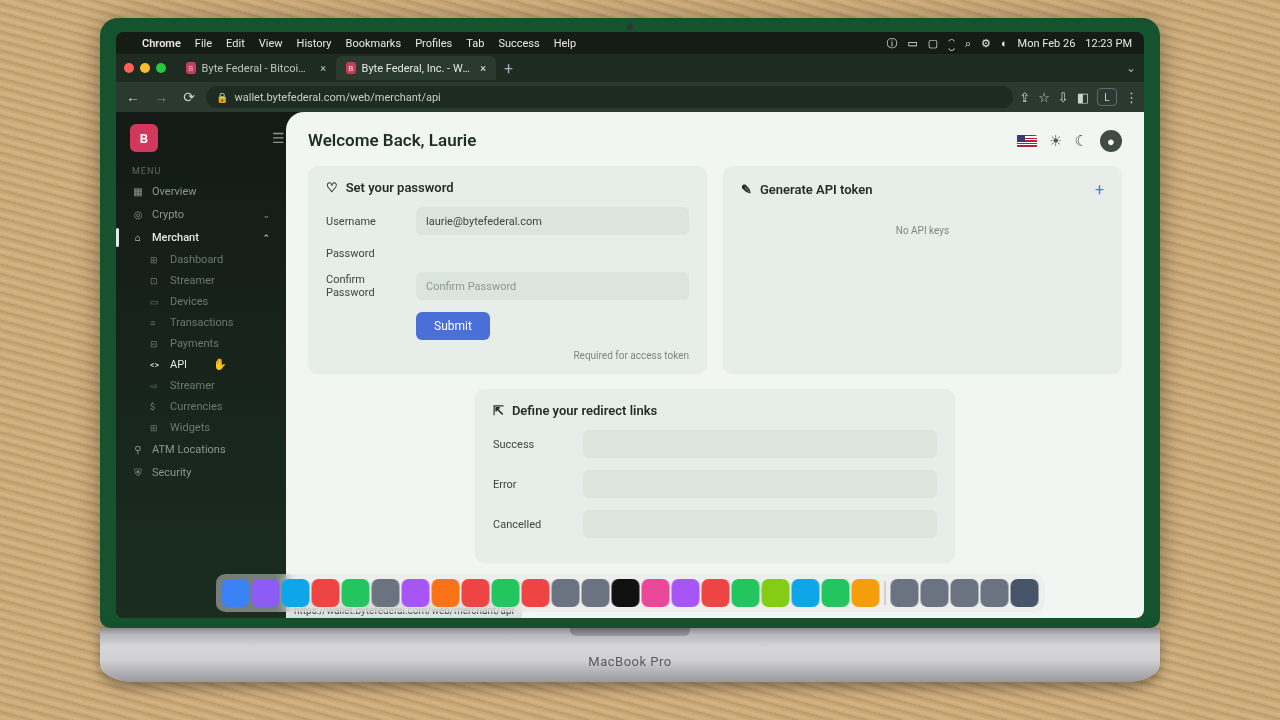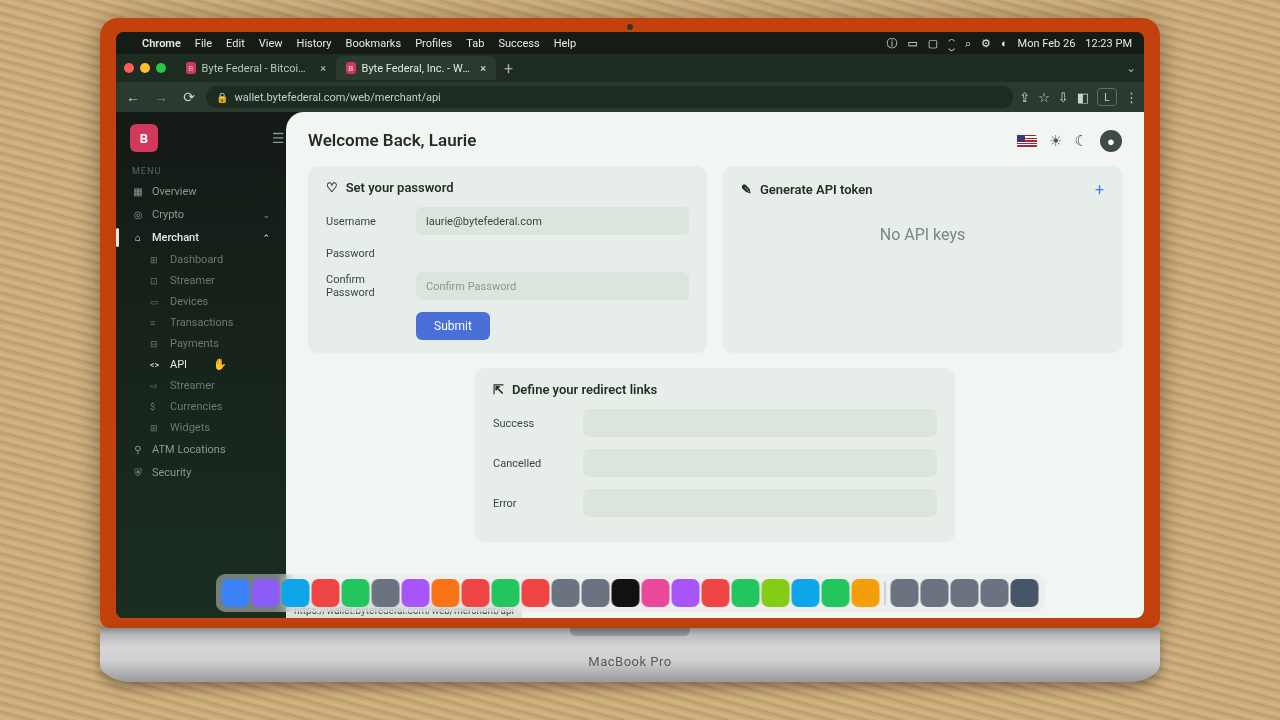--- a/index.html
+++ b/index.html
@@ -1,19 +1,19 @@
 <!DOCTYPE html>
 <html><head>
 <meta charset="utf-8">
 <style>
 * { margin:0; padding:0; box-sizing:border-box; font-family:-apple-system,BlinkMacSystemFont,"Segoe UI",Roboto,sans-serif; }
 body { width:1280px; height:720px; overflow:hidden; background:linear-gradient(90deg,#b89968 0%,#c9aa7a 8%,#d4b488 10%,#cfae80 90%,#b89968 100%); position:relative; }
 .desk { position:absolute; top:0; left:0; right:0; bottom:0; background:repeating-linear-gradient(15deg,#c9a876 0px,#d4b486 3px,#c9a876 6px,#b89968 9px); }
 .laptop { position:absolute; left:100px; top:18px; width:1060px; height:680px; }
-.lid { position:relative; width:100%; height:610px; background:#c2410c; border-radius:18px 18px 10px 10px; padding:14px 16px 10px 16px; box-shadow:0 4px 24px rgba(0,0,0,.4); }
+.lid { position:relative; width:100%; height:610px; background:#14532d; border-radius:18px 18px 10px 10px; padding:14px 16px 10px 16px; box-shadow:0 4px 24px rgba(0,0,0,.4); }
 .bezel-notch { position:absolute; top:6px; left:50%; transform:translateX(-50%); width:6px; height:6px; border-radius:50%; background:#333; }
 .screen { width:100%; height:100%; background:#1a1a1a; border-radius:8px; overflow:hidden; position:relative; }
 .menubar { height:22px; background:rgba(20,30,20,.7); color:#e8e8e8; font-size:11px; display:flex; align-items:center; padding:0 12px; justify-content:space-between; }
 .mbar-left { display:flex; gap:14px; align-items:center; }
 .mbar-left span:first-child { font-size:13px; }
 .mbar-left .bold { font-weight:600; }
 .mbar-right { display:flex; gap:10px; align-items:center; font-size:11px; }
 .mbar-right .ico { display:inline-block; }
 .tabbar { height:28px; background:#1e2b21; display:flex; align-items:center; padding-left:8px; }
 .traffic { display:flex; gap:6px; margin-right:10px; }
@@ -56,21 +56,21 @@
 .card.pw { flex:1; min-width:360px; }
 .card.api { flex:1; min-width:360px; }
 .card-head { display:flex; align-items:center; gap:8px; font-size:13px; font-weight:600; color:#1f2d24; margin-bottom:12px; }
 .card-head .plus { margin-left:auto; color:#3b82f6; font-size:16px; font-weight:400; }
 .frow { display:flex; align-items:center; gap:16px; margin-bottom:12px; }
 .frow label { width:74px; font-size:11px; color:#3a4840; }
 .frow input { flex:1; height:28px; border:none; background:#dce4de; border-radius:6px; padding:0 10px; font-size:11px; color:#3a4840; }
 .frow input::placeholder { color:#8a9890; }
 .btn-submit { background:#4a6fd6; color:#fff; border:none; border-radius:6px; padding:7px 18px; font-size:12px; margin-left:90px; cursor:pointer; }
 .req-note { text-align:right; font-size:10px; color:#7a8880; margin-top:10px; }
-.no-api { text-align:center; font-size:16px; color:#7a8880; padding-top:14px; }
+.no-api { text-align:center; font-size:10px; color:#7a8880; padding-top:14px; }
 .card.redirect { width:480px; margin:0 auto; }
 .status-url { position:absolute; bottom:0; left:0; background:#dde2de; color:#3a4840; font-size:10px; padding:2px 8px; border-radius:0 4px 0 0; }
 .dock { position:absolute; bottom:6px; left:50%; transform:translateX(-50%); height:38px; display:flex; gap:2px; align-items:center; padding:3px 6px; background:rgba(230,230,230,.45); border-radius:10px; backdrop-filter:blur(6px); }
 .dock .app-ic { width:28px; height:28px; border-radius:7px; display:flex; align-items:center; justify-content:center; font-size:14px; color:#fff; }
 .dock .sep { width:1px; height:24px; background:rgba(0,0,0,.25); margin:0 3px; }
 .hinge { width:100%; height:54px; background:linear-gradient(#8a8a8e 0%,#b8b8bc 12%,#d6d6d8 35%,#d0d0d2 60%,#9a9a9e 100%); border-radius:0 0 34px 34px/0 0 18px 18px; position:relative; box-shadow:0 6px 12px rgba(0,0,0,.35); }
 .hinge::before { content:""; position:absolute; top:0; left:50%; transform:translateX(-50%); width:120px; height:8px; background:linear-gradient(#6a6a6e,#9a9a9e); border-radius:0 0 6px 6px; }
 .macbook-txt { position:absolute; top:26px; left:50%; transform:translateX(-50%); font-size:13px; color:#5a5a5e; letter-spacing:.5px; }
 </style>
 </head>
@@ -239,20 +239,21 @@
                 <input value="laurie@bytefederal.com" style="">
               </div>
               <div class="frow">
                 <label>Password</label>
               </div>
               <div class="frow">
                 <label>Confirm Password</label>
                 <input type="password" placeholder="Confirm Password" style="">
               </div>
               <button class="btn-submit">Submit</button>
+              <div class="req-note">Required for access token</div>
             </div>
 
             <div class="card api">
               <div class="card-head">
                 <span>✎</span>
                 <span>Generate API token</span>
                 <span class="plus">+</span>
               </div>
               <div class="no-api">No API keys</div>
             </div>
@@ -261,25 +262,25 @@
           <div class="card redirect">
             <div class="card-head">
               <span>⇱</span>
               <span>Define your redirect links</span>
             </div>
             <div class="frow">
               <label>Success</label>
               <input style="">
             </div>
             <div class="frow">
+              <label>Error</label>
+              <input style="">
+            </div>
+            <div class="frow">
               <label>Cancelled</label>
-              <input style="">
-            </div>
-            <div class="frow">
-              <label>Error</label>
               <input style="">
             </div>
           </div>
 
           <div class="status-url">https://wallet.bytefederal.com/web/merchant/api</div>
         </div>
       </div>
 
       <div class="dock" id="dock">
           <div class="app-ic" style="background: rgb(59, 130, 246);"></div>

